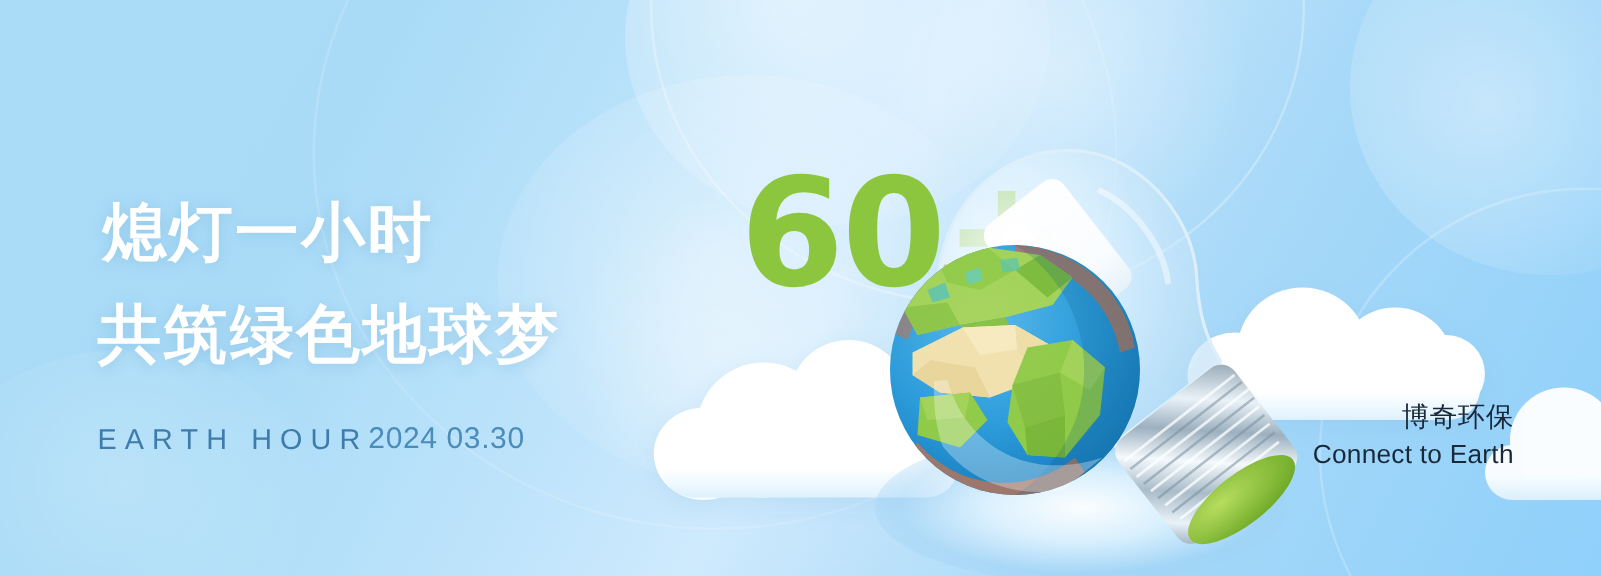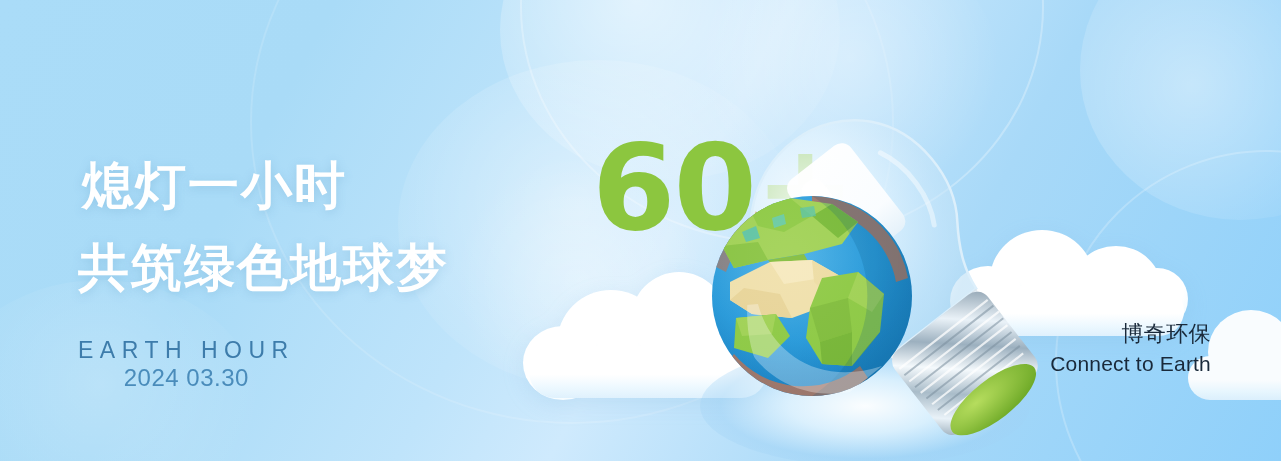--- a/index.html
+++ b/index.html
@@ -58,21 +58,21 @@
     color:#ffffff;
     font-weight:700;
     font-size:51px;
     line-height:1;
     letter-spacing:2px;
     white-space:nowrap;
     text-shadow:0 2px 10px rgba(90,150,195,.28);
   }
   #hl1{position:absolute;left:82px;top:160px;}
   #hl2{position:absolute;left:78px;top:242px;}
-  #subrow{position:absolute;left:78px;top:337px;display:flex;align-items:center;flex-direction:column;}
+  #subrow{position:absolute;left:78px;top:337px;display:flex;align-items:center;}
   #earth-hour{
     color:#3d7cab;font-size:23px;letter-spacing:6.5px;font-weight:400;white-space:nowrap;
   }
   #event-date{
     color:#4a8cbb;font-size:24px;letter-spacing:.5px;white-space:nowrap;
   }
 
   
   #sixty{
     position:absolute;left:592px;top:128px;

